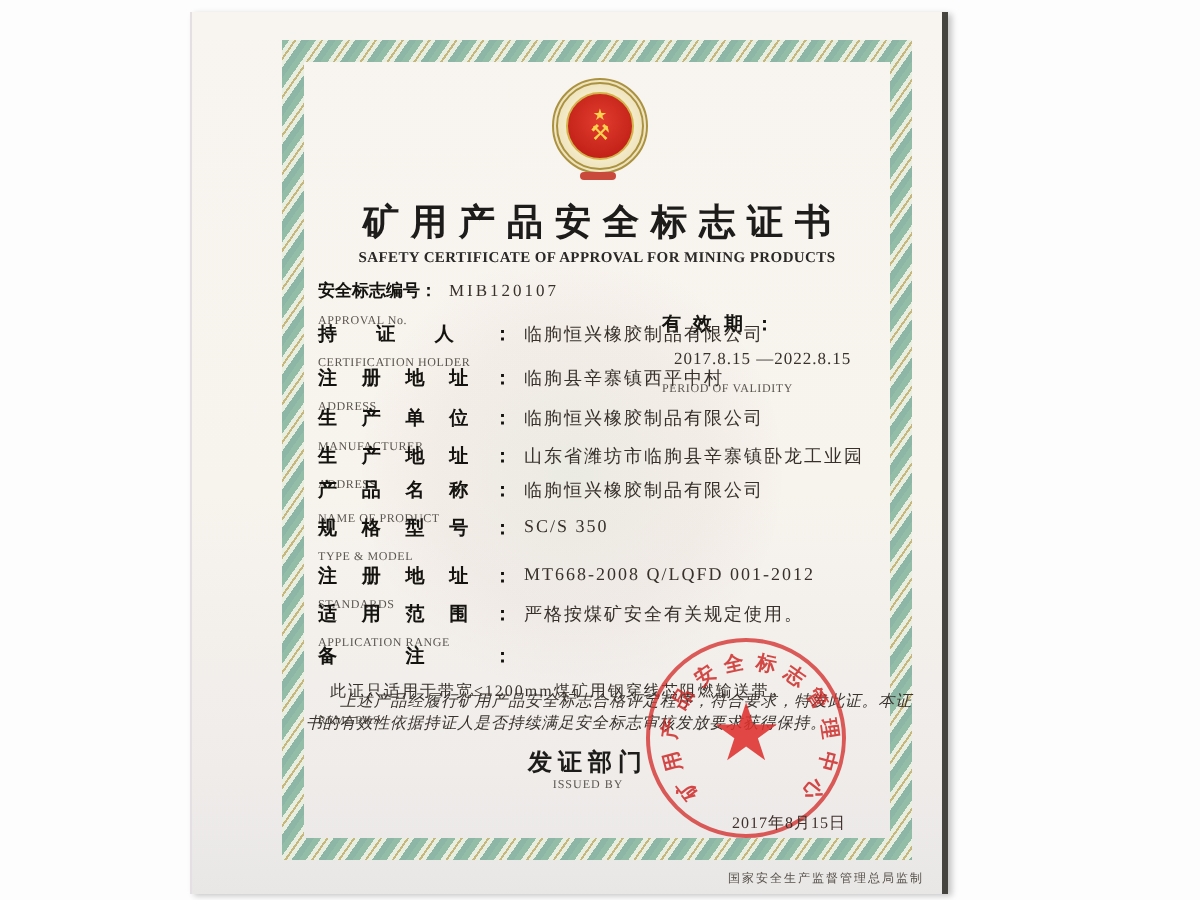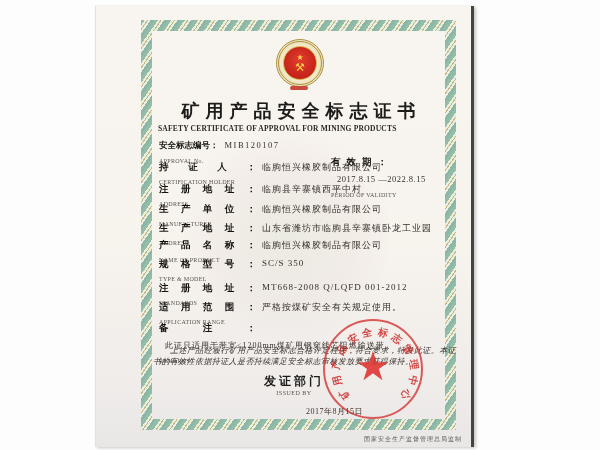--- a/index.html
+++ b/index.html
@@ -22,21 +22,21 @@
          border:3px double #ab9240;background:radial-gradient(circle,#f4ebcb 55%,#e6d8a6 100%);}
   .emblem-core{position:absolute;left:8px;top:8px;width:32px;height:32px;border-radius:50%;
          background:radial-gradient(circle at 50% 42%,#e23c2e 0%,#c01f16 82%);
          border:1px solid #d4b24a;display:flex;flex-direction:column;align-items:center;justify-content:center;color:#ffd34d;}
   .emblem-star{font-size:8px;line-height:8px;}
   .emblem-hammers{font-size:11px;line-height:11px;}
   .emblem-ribbon{position:absolute;left:15px;bottom:2px;width:18px;height:4px;background:#c9493a;border-radius:2px;}
   
   .title{position:absolute;left:57px;top:93px;width:291px;text-align:center;
          font-size:18px;font-weight:bold;color:#1d1c1a;letter-spacing:6px;text-indent:6px;white-space:nowrap;}
-  .subtitle{position:absolute;left:62px;top:118px;width:311px;
+  .subtitle{position:absolute;left:47px;top:118px;width:311px;text-align:center;
          font-size:7.5px;font-weight:bold;color:#2a2826;letter-spacing:.2px;white-space:nowrap;}
   
   .row{position:absolute;left:63px;width:302px;height:20px;}
   .lbl{display:inline-block;width:97px;font-size:9.5px;font-weight:bold;color:#14130f;
        text-align:justify;text-align-last:justify;vertical-align:top;white-space:nowrap;}
   .lbl-a{display:inline-block;font-size:8.5px;font-weight:bold;color:#14130f;vertical-align:top;white-space:nowrap;}
   .val{display:inline-block;margin-left:6px;font-size:9px;color:#37302b;letter-spacing:1px;
        vertical-align:top;white-space:nowrap;}
   .val-sm{font-size:8.5px;letter-spacing:.5px;}
   .en{margin-top:0px;font-size:6px;color:#5a554f;letter-spacing:.3px;line-height:7px;}
@@ -49,21 +49,21 @@
   
   .issued{position:absolute;left:140px;top:367px;width:116px;text-align:center;}
   .issued-cn{font-size:12px;font-weight:bold;color:#1d1c1a;letter-spacing:3px;}
   .issued-en{font-size:6px;color:#5a554f;letter-spacing:.5px;}
   .seal{position:absolute;left:227px;top:313px;width:100px;height:100px;border-radius:50%;
         border:2px solid rgba(211,48,45,.78);box-sizing:border-box;
         display:flex;align-items:center;justify-content:center;}
   .seal-star{font-size:40px;line-height:40px;color:rgba(222,49,45,.88);margin-top:-4px;}
   .seal-chars{position:absolute;left:0;top:0;width:100px;height:100px;}
   .seal-char{position:absolute;font-size:10px;font-weight:bold;color:rgba(205,42,40,.85);line-height:11px;}
-  .seal-date{position:absolute;left:210px;top:400px;width:100px;text-align:left;
+  .seal-date{position:absolute;left:227px;top:400px;width:100px;text-align:right;
         font-size:8px;color:#40302b;letter-spacing:.5px;}
   
   .footer{position:absolute;left:0;top:429px;width:366px;text-align:right;
         font-size:6px;color:#55504a;letter-spacing:1px;}
 </style>
 </head>
 <body>
 
 <div class="shot">
   <div class="paper">

